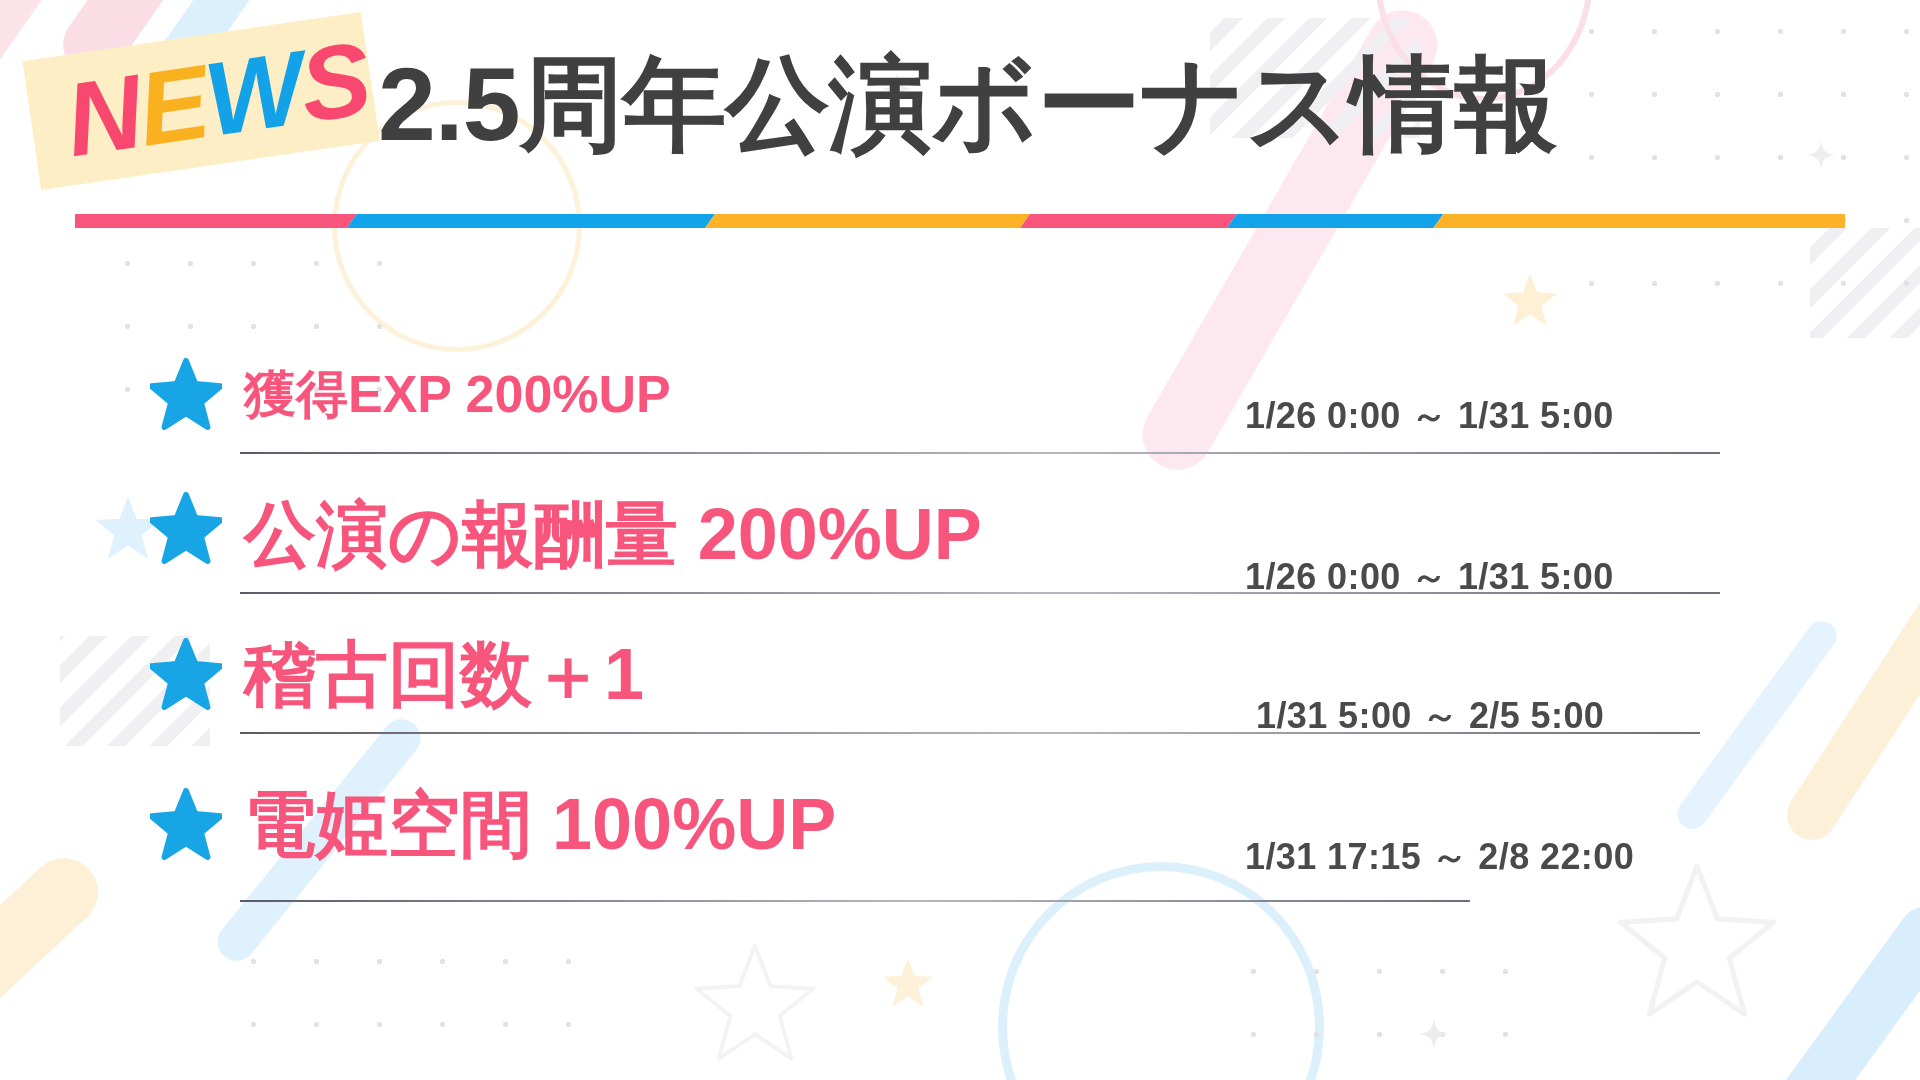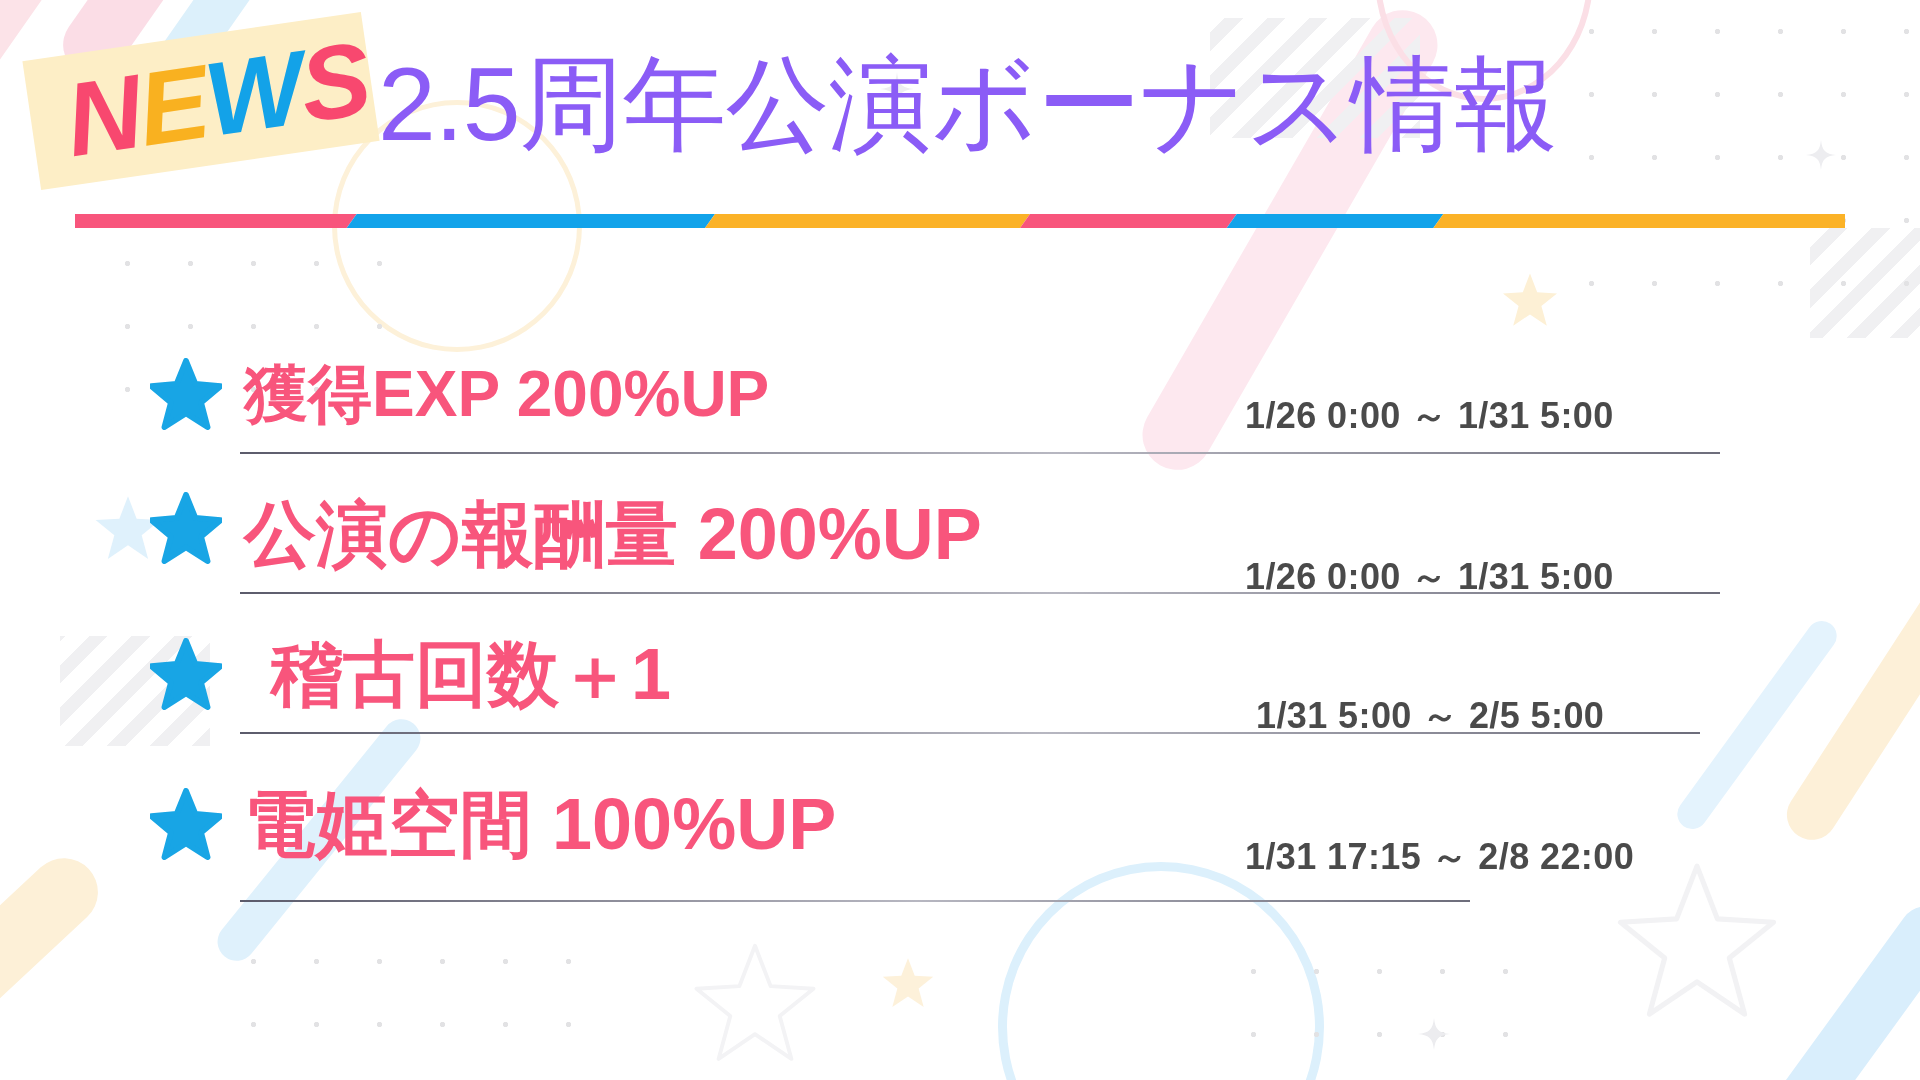--- a/index.html
+++ b/index.html
@@ -82,22 +82,22 @@
   .nl-n { color:#f8486f; }
   .nl-e { color:#f9b120; }
   .nl-w { color:#13a2e8; }
   .nl-s { color:#f8486f; }
 
   .page-title {
     position:absolute;
     left:378px; top:40px;
     z-index:4;
     font-size:104px;
-    font-weight:normal;
-    color:#8b5cf6;
+    font-weight:bold;
+    color:#404040;
     letter-spacing:-1px;
     line-height:128px;
     white-space:nowrap;
   }
 
   
   .rule {
     position:absolute;
     left:75px; top:214px;
     width:1770px; height:14px;
@@ -218,33 +218,33 @@
         <div class="rule-seg" style="background: rgb(18, 163, 234); flex: 10 1 0%; margin-left: -10px; clip-path: polygon(10px 0px, 100% 0px, calc(100% - 10px) 100%, 0px 100%);"></div>
         <div class="rule-seg" style="background: rgb(251, 178, 39); flex: 19 1 0%; margin-left: -10px; clip-path: polygon(10px 0px, 100% 0px, 100% 100%, 0px 100%);"></div>
       </div>
   </div>
 
   <div id="rows" style="position: absolute; left: 0px; top: 0px; width: 1920px; height: 1080px; z-index: 6;">
       <div style="position: absolute; left: 150px; top: 352px; display: flex; align-items: center;">
         <svg width="72" height="72" viewBox="0 0 100 100">
           <path d="M50 4 L63 36 L98 39 L71 62 L80 96 L50 77 L20 96 L29 62 L2 39 L37 36 Z" fill="#18a5e5" stroke="#18a5e5" stroke-width="8" stroke-linejoin="round"></path>
         </svg>
-        <div class="row-label" style="font-size: 64px;">獲得EXP 200%UP</div>
+        <div class="row-label" style="font-size: 52px;">獲得EXP 200%UP</div>
       </div>
       <div class="row-date" style="left: 1245px; top: 392px;">1/26 0:00 ～ 1/31 5:00</div>
       <div class="row-underline" style="left: 240px; top: 452px; width: 1480px;"></div>
       <div style="position: absolute; left: 150px; top: 492px; display: flex; align-items: flex-start;">
         <svg width="72" height="72" viewBox="0 0 100 100">
           <path d="M50 4 L63 36 L98 39 L71 62 L80 96 L50 77 L20 96 L29 62 L2 39 L37 36 Z" fill="#18a5e5" stroke="#18a5e5" stroke-width="8" stroke-linejoin="round"></path>
         </svg>
         <div class="row-label" style="font-size: 72px;">公演の報酬量 200%UP</div>
       </div>
       <div class="row-date" style="left: 1245px; top: 553px;">1/26 0:00 ～ 1/31 5:00</div>
       <div class="row-underline" style="left: 240px; top: 592px; width: 1480px;"></div>
-      <div style="position: absolute; left: 150px; top: 632px; display: flex; align-items: center; gap: 27px;">
+      <div style="position: absolute; left: 150px; top: 632px; display: flex; align-items: center;">
         <svg width="72" height="72" viewBox="0 0 100 100">
           <path d="M50 4 L63 36 L98 39 L71 62 L80 96 L50 77 L20 96 L29 62 L2 39 L37 36 Z" fill="#18a5e5" stroke="#18a5e5" stroke-width="8" stroke-linejoin="round"></path>
         </svg>
         <div class="row-label" style="font-size: 72px;">稽古回数＋1</div>
       </div>
       <div class="row-date" style="left: 1245px; top: 692px; margin-left: 11px;">1/31 5:00 ～ 2/5 5:00</div>
       <div class="row-underline" style="left: 240px; top: 732px; width: 1460px;"></div>
       <div style="position: absolute; left: 150px; top: 782px; display: flex; align-items: center;">
         <svg width="72" height="72" viewBox="0 0 100 100">
           <path d="M50 4 L63 36 L98 39 L71 62 L80 96 L50 77 L20 96 L29 62 L2 39 L37 36 Z" fill="#18a5e5" stroke="#18a5e5" stroke-width="8" stroke-linejoin="round"></path>

